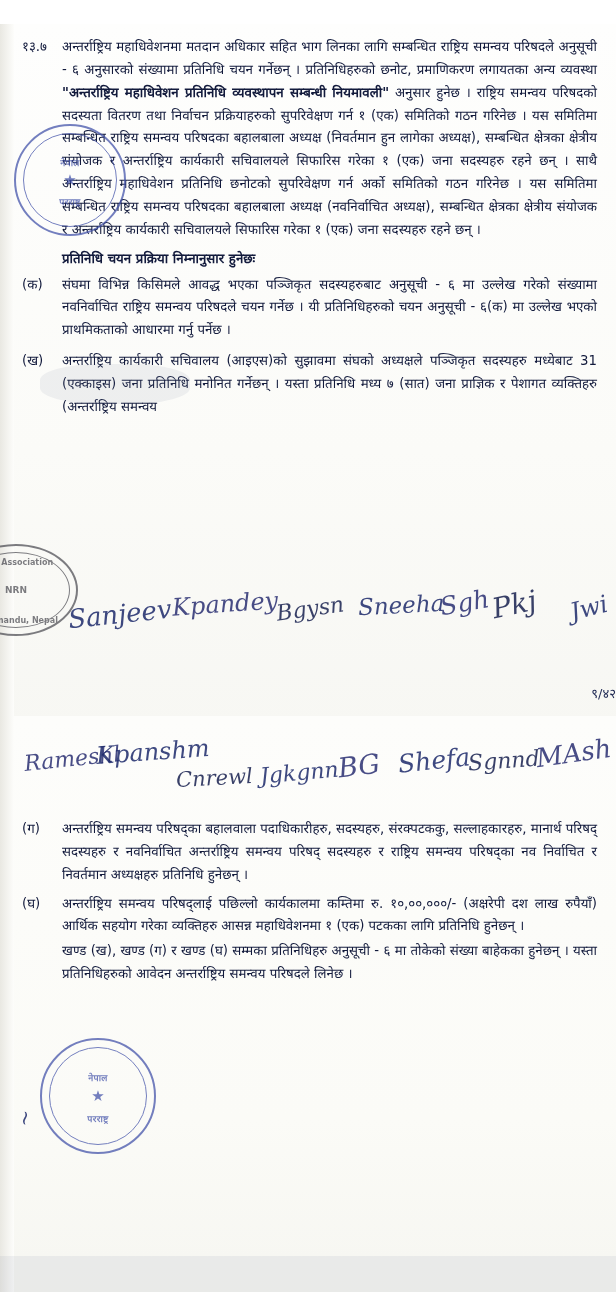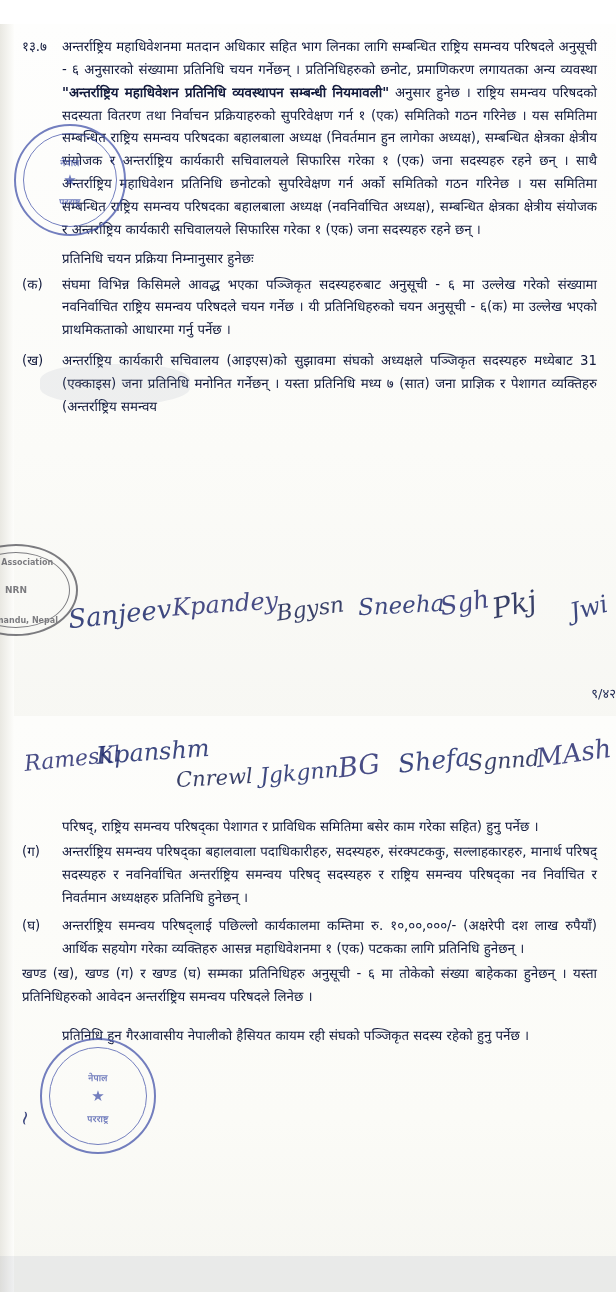--- a/index.html
+++ b/index.html
@@ -56,21 +56,21 @@
   }
   .m-num { width: 34px; }
   .m-lbl { width: 34px; }
   .body-txt {
     flex: 1 1 auto;
     text-align: justify;
     text-justify: inter-word;
   }
   .bold { font-weight: bold; }
   .heading {
-    font-weight: normal;
+    font-weight: bold;
     margin-top: 4px;
     margin-bottom: 2px;
   }
   .pagenum {
     position: absolute;
     width: 100%;
     text-align: right;
     font-size: 13px;
     color: #1b2550;
   }
@@ -219,44 +219,36 @@
   <div class="sig" style="left:96px; top:22px; font-size:24px; transform:rotate(-4deg);">Kpanshm</div>
   <div class="sig ink3" style="left:176px; top:50px; font-size:21px; transform:rotate(-3deg);">Cnrewl</div>
   <div class="sig" style="left:260px; top:44px; font-size:22px; transform:rotate(-5deg);">Jgkgnn</div>
   <div class="sig ink2" style="left:338px; top:34px; font-size:27px; transform:rotate(-7deg);">BG</div>
   <div class="sig" style="left:398px; top:30px; font-size:25px; transform:rotate(-6deg);">Shefa</div>
   <div class="sig ink3" style="left:468px; top:32px; font-size:22px; transform:rotate(-4deg);">Sgnnd</div>
   <div class="sig ink2" style="left:536px; top:22px; font-size:26px; transform:rotate(-8deg);">MAsh</div>
 
   <div class="content" style="left:22px; top:100px; width:575px;">
 
-    <div class="para">
-      <div class="marker m-lbl"></div>
-      <div class="body-txt">परिषद्, राष्ट्रिय समन्वय परिषद्का पेशागत र प्राविधिक समितिमा बसेर काम गरेका सहित) हुनु पर्नेछ ।</div>
-    </div>
 
     <div class="para" style="margin-top:2px;">
       <div class="marker m-lbl">(ग)</div>
       <div class="body-txt">अन्तर्राष्ट्रिय समन्वय परिषद्का बहालवाला पदाधिकारीहरु, सदस्यहरु, संरक्पटककु, सल्लाहकारहरु, मानार्थ परिषद् सदस्यहरु र नवनिर्वाचित अन्तर्राष्ट्रिय समन्वय परिषद् सदस्यहरु र राष्ट्रिय समन्वय परिषद्का नव निर्वाचित र निवर्तमान अध्यक्षहरु प्रतिनिधि हुनेछन् ।</div>
     </div>
 
     <div class="para" style="margin-top:6px;">
       <div class="marker m-lbl">(घ)</div>
       <div class="body-txt">अन्तर्राष्ट्रिय समन्वय परिषद्लाई पछिल्लो कार्यकालमा कम्तिमा रु. १०,००,०००/- (अक्षरेपी दश लाख रुपैयाँ) आर्थिक सहयोग गरेका व्यक्तिहरु आसन्न महाधिवेशनमा १ (एक) पटकका लागि प्रतिनिधि हुनेछन् ।</div>
     </div>
 
-    <div class="para" style="margin-top:2px;flex-direction:column;">
+    <div class="para" style="margin-top:2px;">
       <div class="marker m-lbl"></div>
       <div class="body-txt">खण्ड (ख), खण्ड (ग) र खण्ड (घ) सम्मका प्रतिनिधिहरु अनुसूची - ६ मा तोकेको संख्या बाहेकका हुनेछन् । यस्ता प्रतिनिधिहरुको आवेदन अन्तर्राष्ट्रिय समन्वय परिषदले लिनेछ ।</div>
     </div>
 
-    <div class="para" style="margin-top:16px;">
-      <div class="marker m-lbl"></div>
-      <div class="body-txt">प्रतिनिधि हुन गैरआवासीय नेपालीको हैसियत कायम रही संघको पञ्जिकृत सदस्य रहेको हुनु पर्नेछ ।</div>
-    </div>
 
   </div>
 
   <div class="seal" style="left:40px; top:322px; width:112px; height:112px;">
     <div class="inner"></div>
     <div class="txt-top">नेपाल</div>
     <div class="star">★</div>
     <div class="txt-bot">परराष्ट्र</div>
   </div>
 

